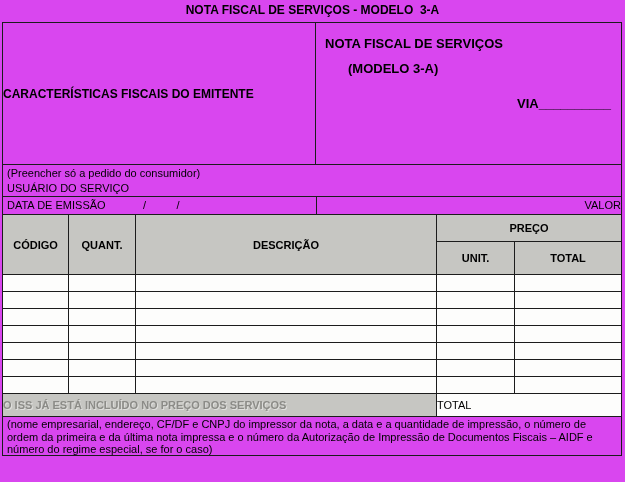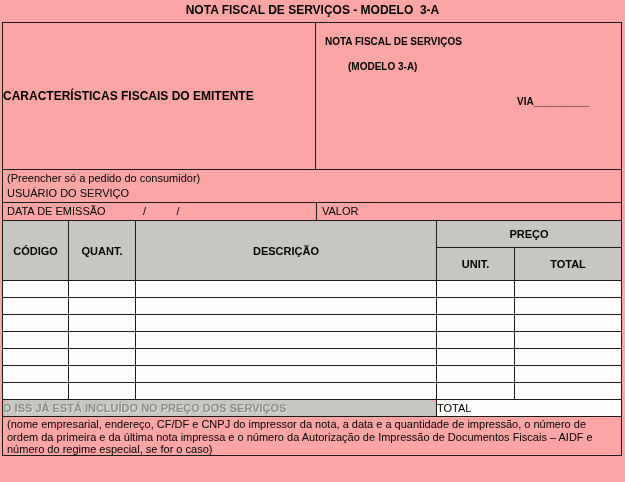--- a/index.html
+++ b/index.html
@@ -9,76 +9,75 @@
   }
   *{margin:0;padding:0;box-sizing:border-box;}
   html,body{background:#ffffff;}
   body{
     font-family:"Liberation Sans","DejaVu Sans",sans-serif;
     color:#000;
   }
   .page{
     position:relative;
     width:625px;height:482px;
-    background:#fca5a5;
+    background:#d946ef;
     overflow:hidden;
   }
   .pre{white-space:pre;}
   .doc-title{
     position:absolute;top:3px;left:0;width:100%;
     text-align:center;font-size:12px;font-weight:bold;
   }
   .box{
     position:absolute;left:2px;top:22px;width:620px;height:434px;
     border:1px solid var(--border);
     display:flex;flex-direction:column;
     overflow:hidden;
   }
   
   .row-a{height:148px;display:flex;border-bottom:1px solid var(--border);}
   .cell-emitente{
     width:313px;border-right:1px solid var(--border);
     display:flex;align-items:center;justify-content:flex-start;
     font-size:12px;font-weight:bold;text-align:center;
   }
-  .cell-invoice{flex:1;position:relative;font-size:10px;font-weight:bold;}
+  .cell-invoice{flex:1;position:relative;font-size:13px;font-weight:bold;}
   .inv-title{position:absolute;top:13px;left:9px;}
   .inv-number{position:absolute;top:13px;left:190px;}
   .inv-modelo{position:absolute;top:38px;left:32px;}
   .inv-via{position:absolute;top:73px;left:201px;}
   .inv-limit{position:absolute;top:103px;left:30px;}
   
   .row-b{
     height:33px;border-bottom:1px solid var(--border);
     font-size:11px;line-height:15px;padding:1px 0 0 4px;
   }
   
   .row-c{height:18px;display:flex;font-size:11px;}
   .cell-date{width:314px;border-right:1px solid var(--border);position:relative;padding:2px 0 0 4px;}
   .date-mask{position:absolute;left:140px;top:2px;}
-  .cell-valor{flex:1;padding:2px 0 0 5px;}
+  .cell-valor{flex:1;padding:2px 0 0 5px;text-align:right;}
   
   table.items{
     border-collapse:collapse;table-layout:fixed;
     width:calc(100% + 2px);margin-left:-1px;
   }
   table.items th,table.items td{
     border:1px solid var(--border);
     font-size:11px;padding:0;overflow:hidden;
   }
   table.items th{background:var(--header-bg);font-weight:bold;text-align:center;}
   tr.h1 th{height:27px;}
   tr.h2 th{height:33px;}
   tr.item-row td{height:17px;background:#fdfdfc;}
   td.iss-cell{
-    height:17px;background:var(--header-bg);
+    height:23px;background:var(--header-bg);
     color:var(--iss-text);font-weight:bold;
     padding-left:4px;text-shadow:1px 1px 0 rgba(255,255,255,0.45);
     font-size:11.5px;
-    border-radius:7px;
   }
   td.iss-total{padding-left:5px;font-size:11.5px;background:#fdfdfc;}
   
   .row-info{
     flex:1;font-size:11px;line-height:12.2px;
     padding:1px 3px 0 4px;
   }
   .dim-note{
     position:absolute;top:460px;left:0;width:100%;
     text-align:center;font-size:11px;

